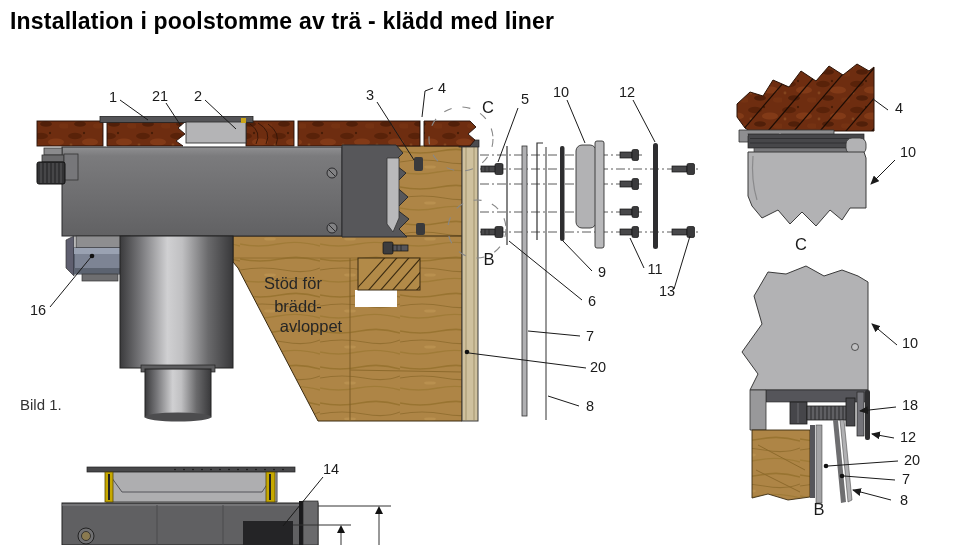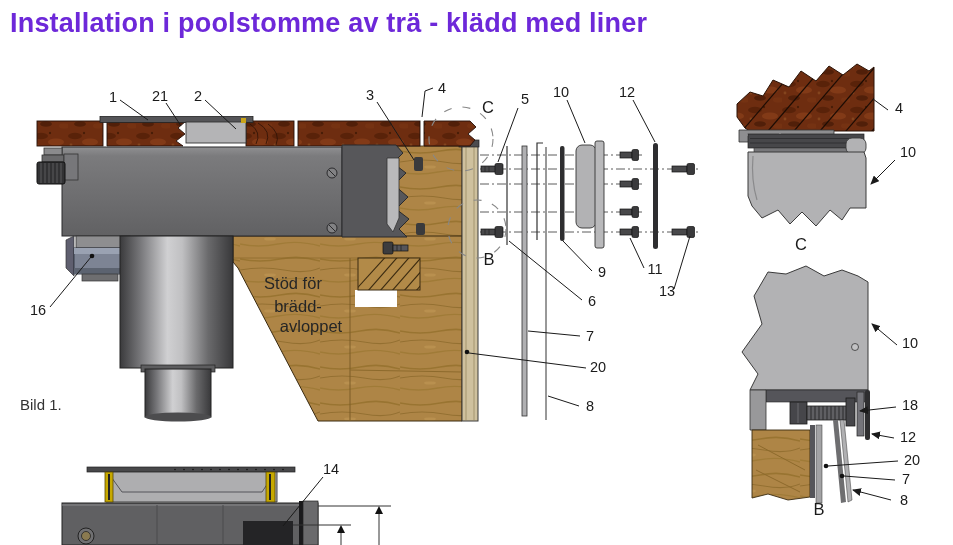--- a/index.html
+++ b/index.html
@@ -1,20 +1,20 @@
 <!DOCTYPE html>
 <html><head>
 <meta charset="utf-8">
 <style>
   html,body{margin:0;padding:0;background:#ffffff;}
   body{width:953px;height:545px;position:relative;overflow:hidden;
        font-family:"Liberation Sans", sans-serif;}
   #stage{position:absolute;left:0;top:0;width:953px;height:545px;}
   #title{position:absolute;left:10px;top:8px;width:700px;
-         font-size:27px;font-weight:bold;color:#6d28d9;letter-spacing:0.2px;}
+         font-size:23px;font-weight:bold;color:#000000;letter-spacing:0.2px;}
   svg{position:absolute;left:0;top:0;}
   text{font-family:"Liberation Sans", sans-serif;fill:#1a1a1a;}
   .co{font-size:14.5px;}
   .sec{font-size:16.5px;}
   .note{font-size:16.5px;fill:#262626;}
   .fig{font-size:15px;fill:#333;}
   .ldr{stroke:#1a1a1a;stroke-width:1;fill:none;}
 </style>
 </head>
 <body>

